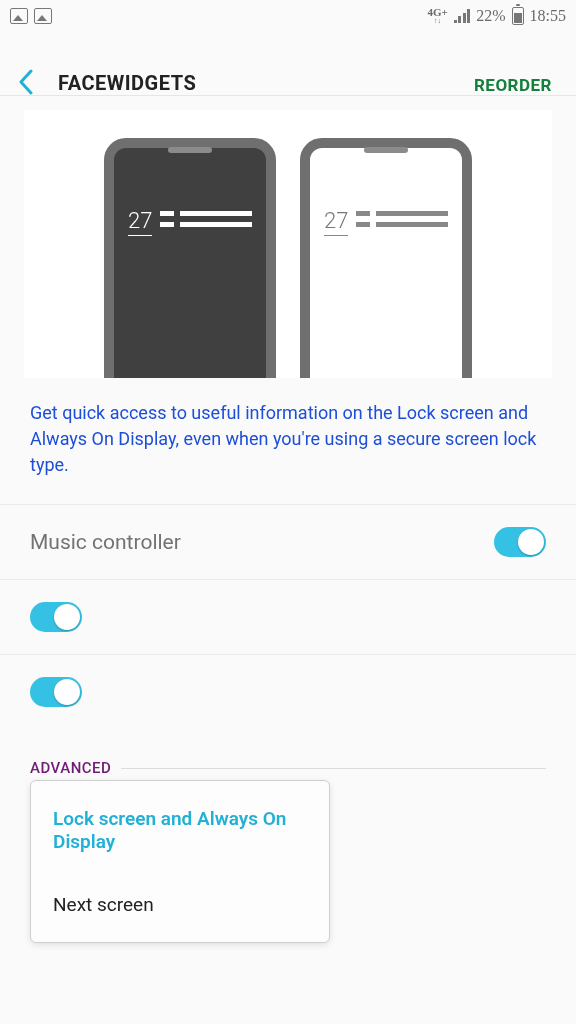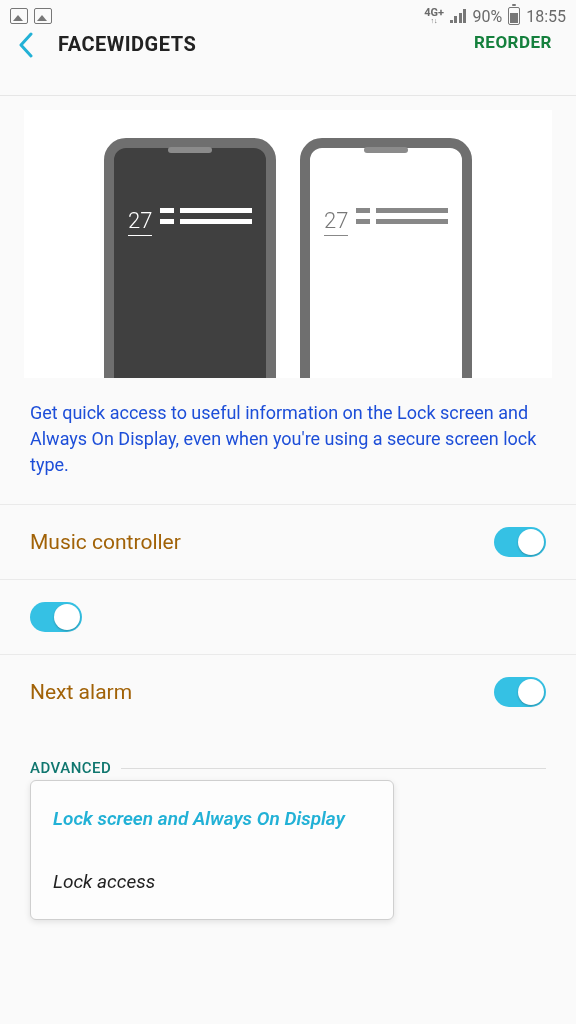--- a/index.html
+++ b/index.html
@@ -17,21 +17,21 @@
   .status-bar {
     height: 32px;
     display: flex;
     align-items: center;
     justify-content: space-between;
     padding: 0 10px;
     font-size: 16px;
     color: #6a6a6a;
   }
   .status-left { display: flex; gap: 6px; }
-  .status-right { display: flex; align-items: center; gap: 6px; }
+  .status-right { display: flex; align-items: center; gap: 6px; font-family: Liberation Serif, serif; }
   .img-icon {
     width: 18px; height: 16px;
     border: 1.6px solid #777; border-radius: 2px;
     position: relative;
   }
   .img-icon::after{
     content:""; position:absolute; left:2px; bottom:2px;
     border-left:5px solid transparent; border-right:5px solid transparent;
     border-bottom:6px solid #777;
   }
@@ -47,21 +47,21 @@
     width: 12px; height: 18px; border:1.6px solid #777; border-radius:2px;
     position:relative;
   }
   .battery::before{content:"";position:absolute;top:-4px;left:3px;width:4px;height:2px;background:#777;border-radius:1px;}
   .battery::after{content:"";position:absolute;left:1px;right:1px;bottom:1px;height:60%;background:#777;}
 
   
   .header {
     height: 64px;
     display:flex;
-    align-items:flex-start;
+    align-items:flex-end;
     padding: 0 24px 0 18px;
     border-bottom: 1px solid #e6e6e6;
   }
   .back {
     color: #22b1d6;
     font-size: 30px;
     margin-right: 24px;
     display:flex; align-items:center;
   }
   .title {
@@ -96,21 +96,21 @@
     background:#404040;
     position:relative;
   }
   .phone.light { background:#fff; }
   .phone .speaker{
     position:absolute; top:-1px; left:50%; transform:translateX(-50%);
     width:44px; height:6px; background:#8b8b8b; border-radius:3px;
   }
   .phone .widget{
     position:absolute; top:60px; left:14px; right:14px;
-    display:flex; gap:8px;
+    display:flex; align-items:center; gap:8px;
   }
   .phone .num{
     font-size:22px; font-weight:300; color:#fff;
   }
   .phone.light .num{ color:#777;}
   .phone .lines{ flex:1;}
   .phone .lines .row{ display:flex; gap:6px; margin-bottom:6px;}
   .phone .lines .dots{ width:14px; height:5px; background:#fff;}
   .phone .lines .bar{ flex:1; height:5px; background:#fff;}
   .phone.light .lines .dots, .phone.light .lines .bar{ background:#888;}
@@ -124,59 +124,58 @@
     line-height: 1.45;
   }
 
   .row-item{
     display:flex;
     align-items:center;
     justify-content:space-between;
     padding: 22px 30px;
     border-top:1px solid #eaeaea;
     font-size:21px;
-    color:#a16207;
+    color:#737373;
   }
 
   
   .toggle{
     width:52px; height:30px; border-radius:15px;
     background:#35c1e4;
     position:relative;
   }
   .toggle::after{
     content:""; position:absolute; right:2px; top:2px;
     width:26px; height:26px; border-radius:50%;
     background:#fff; box-shadow:0 1px 2px rgba(0,0,0,.25);
   }
 
   .section-label{
     padding: 30px 30px 8px;
-    color:#0f766e;
+    color:#701a75;
     font-size:15px;
     letter-spacing:0.5px;
     font-weight:500;
     display:flex; align-items:center; gap:10px;text-align:center;
   }
   .section-label::after{
     content:""; flex:1; height:1px; background:#dcdcdc;
   }
 
   
   .popup{
     position:absolute;
     left:30px;
     top:780px;
-    width:364px;
+    width:300px;
     background:#fdfdfd;
     border:1px solid #cfcfcf;
     border-radius:6px;
     box-shadow: 0 2px 6px rgba(0,0,0,.10);
     padding: 6px 0;
-    font-style: italic;
   }
   .popup .opt{
     padding: 20px 22px;
     font-size:19px;
     color:#222;
   }
   .popup .opt.selected{ color:#22b1d6; font-weight:600;}
 
   .behind-row{
     padding: 22px 30px;
@@ -196,21 +195,21 @@
   <div class="status-right">
     <div class="fourgp">
       <span>4G+</span><small>↑↓</small>
     </div>
     <div class="signal">
         <span></span>
         <span></span>
         <span></span>
         <span></span>
       </div>
-    <span>90%</span>
+    <span>22%</span>
     <span class="battery"></span>
     <span>18:55</span>
   </div>
 </div>
 
 <div class="header">
   <div class="back">
     <svg width="16" height="26" viewBox="0 0 16 26">
         <path d="M13 2 L3 13 L13 24" stroke="#22b1d6" stroke-width="3" fill="none" stroke-linecap="round" stroke-linejoin="round"></path>
       </svg>
@@ -263,29 +262,28 @@
 <div class="desc">Get quick access to useful information on the Lock screen and Always On Display, even when you're using a secure screen lock type.</div>
 
 <div class="row-item">
   <span>Music controller</span>
   <span class="toggle"></span>
 </div>
 <div class="row-item">
   <span class="toggle"></span>
 </div>
 <div class="row-item">
-  <span>Next alarm</span>
   <span class="toggle"></span>
 </div>
 
 <div class="section-label">
   <span>ADVANCED</span>
 </div>
 
 <div class="behind-row" style="visibility:hidden">
   <div class="lbl">FaceWidgets</div>
   <div class="sub">Lock screen and Always On Display</div>
 </div>
 
 <div class="popup">
   <div class="opt selected">Lock screen and Always On Display</div>
-  <div class="opt">Lock access</div>
+  <div class="opt">Next screen</div>
 </div>
 
 </body></html>

